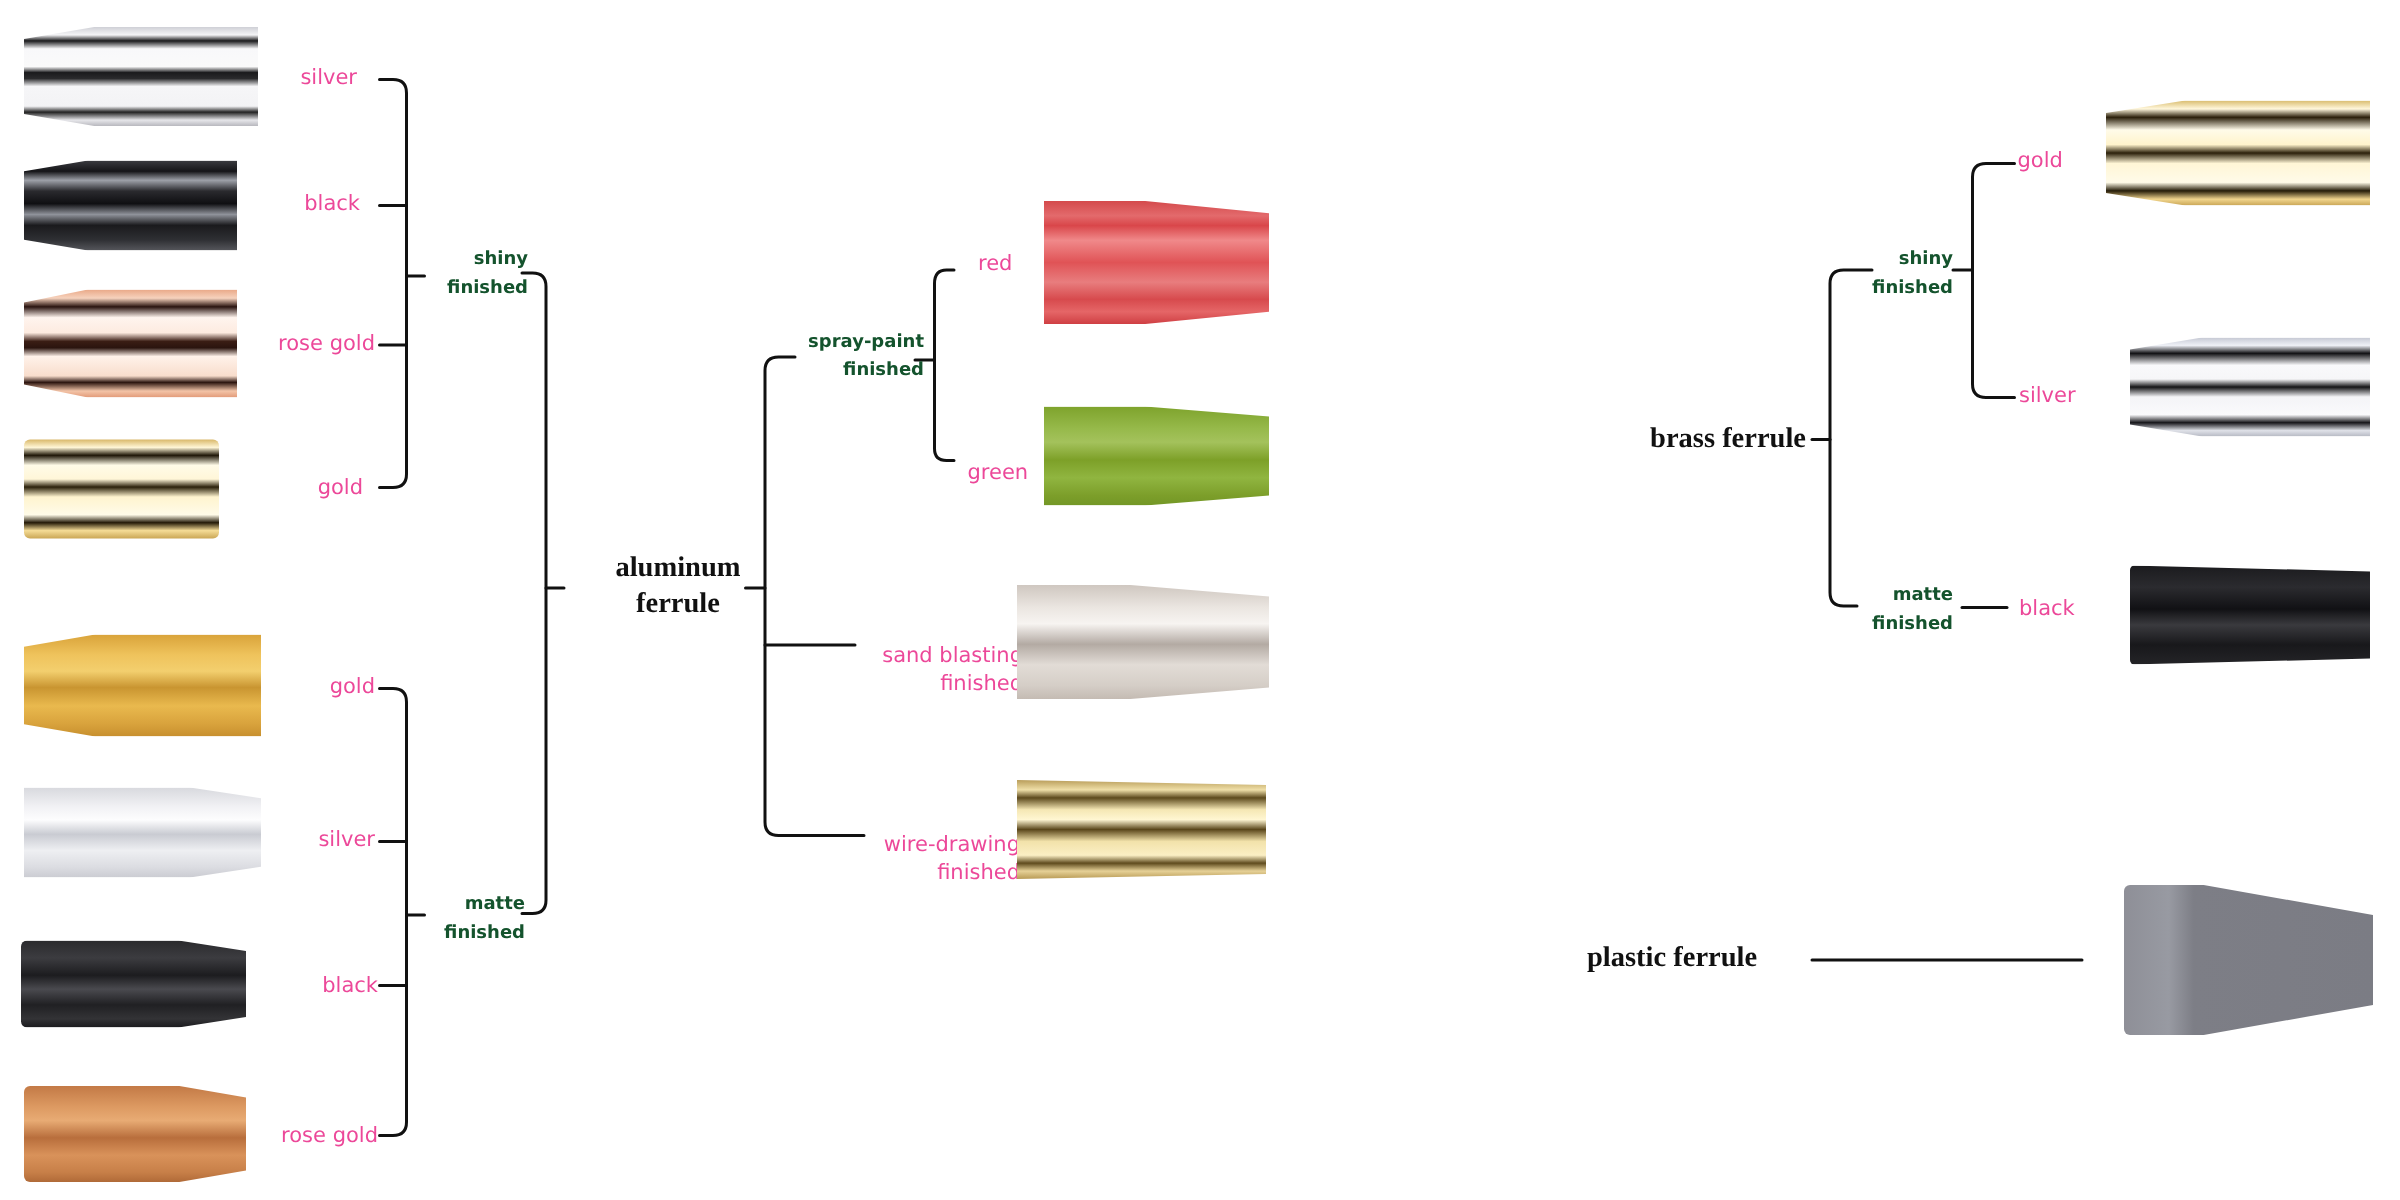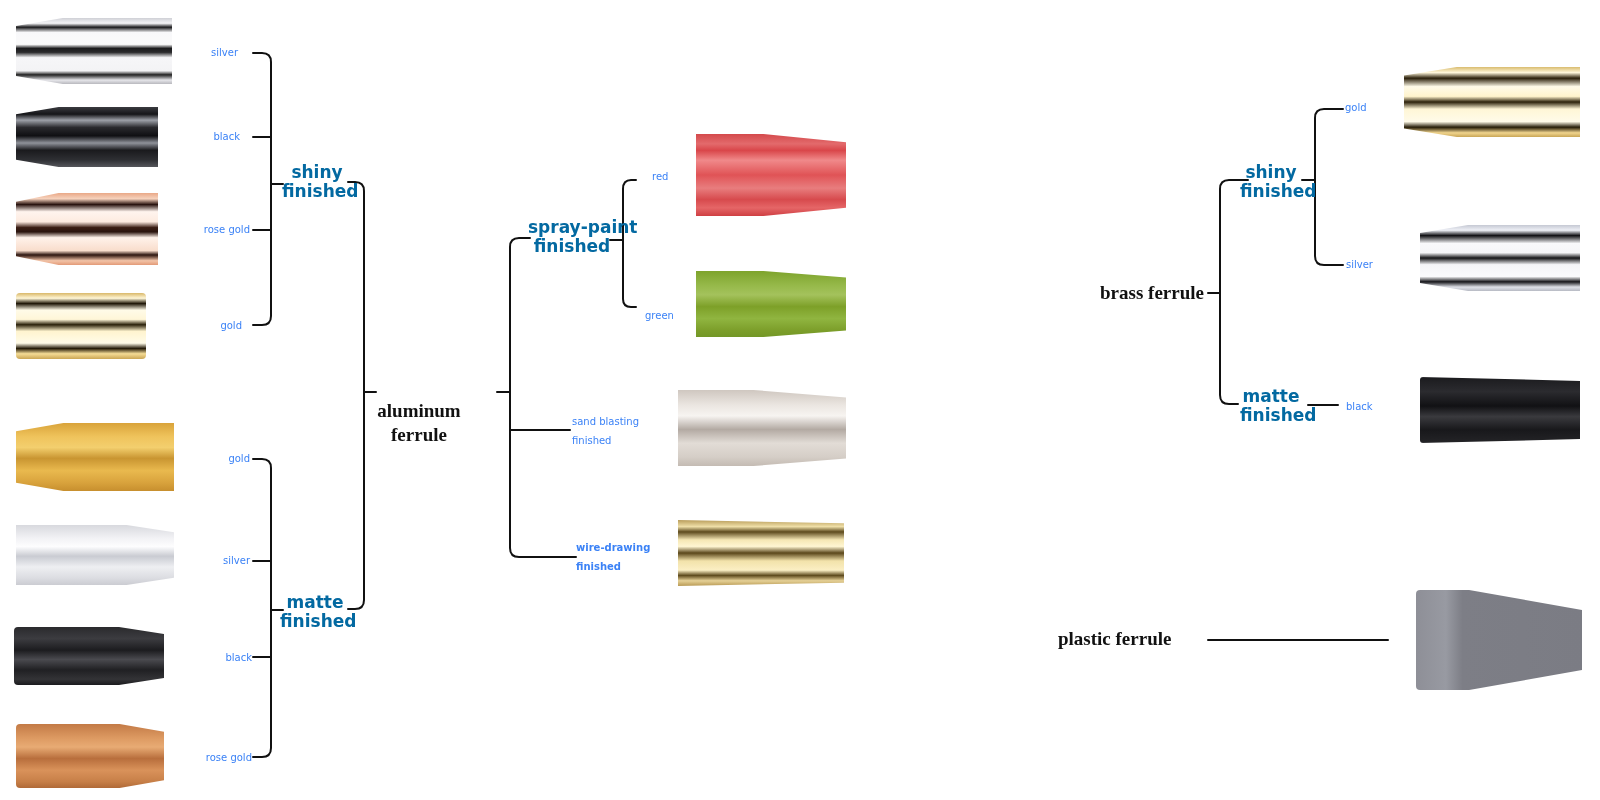--- a/index.html
+++ b/index.html
@@ -1,23 +1,23 @@
 <!DOCTYPE html>
 <html><head>
 <meta charset="utf-8">
 <style>
   html, body { margin:0; padding:0; background:#ffffff; }
   body { width:1600px; height:800px; position:relative; overflow:hidden;
          font-family:"DejaVu Sans","Liberation Sans",sans-serif; color:#1a1a1a; }
   .lines { position:absolute; left:0; top:0; width:1600px; height:800px; }
   .lines path, .lines line { stroke:#111; stroke-width:2; fill:none; stroke-linecap:round; }
-  .lbl { position:absolute; font-size:10px; line-height:19px; color:#3b82f6; white-space:nowrap; }
+  .lbl { position:absolute; font-size:14px; line-height:19px; color:#ec4899; white-space:nowrap; }
   .lbl.r { text-align:right; }
-  .lbl.c { text-align:left; }
-  .mid { position:absolute; font-size:17px; line-height:19px; text-align:center; color:#0369a1; font-weight:600; white-space:pre; }
+  .lbl.c { text-align:right;margin-top:16px; }
+  .mid { position:absolute; font-size:12px; line-height:19px; text-align:right; color:#14532d; font-weight:600; white-space:pre; }
   .big { position:absolute; font-size:19px; line-height:24px; font-weight:bold; color:#111; text-align:center; white-space:pre;font-family:Liberation Serif, serif; }
   .fer { position:absolute; }
   
   .taperR { clip-path: polygon(0 0, 70% 0, 100% 12%, 100% 88%, 70% 100%, 0 100%); }
   .taperL { clip-path: polygon(0 12%, 30% 0, 100% 0, 100% 100%, 30% 100%, 0 88%); }
   .taperLong { clip-path: polygon(0 0, 45% 0, 100% 10%, 100% 90%, 45% 100%, 0 100%); }
   .rounded { border-radius:4px; }
 
   .shiny-silver { background: linear-gradient(180deg,#cfd0d6 0%,#f4f4f6 8%,#1a1a1c 14%,#f8f8fa 22%,#fafafa 40%,#1b1b1d 46%,#2a2a2c 52%,#f6f6f8 60%,#f3f3f5 80%,#222 86%,#e6e6ea 94%,#b8b8be 100%); }
   .shiny-black  { background: linear-gradient(180deg,#3a3b40 0%,#151518 12%,#9da0a8 22%,#2a2a2e 34%,#0f0f12 48%,#8f929a 60%,#1a1a1d 72%,#2e2f33 88%,#55565b 100%); }
@@ -89,35 +89,35 @@
 <div class="fer matte-rose taperR rounded" style="left:16px;top:724px;width:148px;height:64px;"></div>
 
 <div class="lbl r" style="left:180px;top:449px;width:70px;">gold</div>
 <div class="lbl r" style="left:180px;top:551px;width:70px;">silver</div>
 <div class="lbl r" style="left:180px;top:648px;width:72px;">black</div>
 <div class="lbl r" style="left:170px;top:748px;width:82px;">rose gold</div>
 
 <div class="mid" style="left:280px;top:593px;width:70px;">matte
 finished</div>
 
-<div class="big" style="left:360px;top:367px;width:118px;margin-top:32px;">aluminum
+<div class="big" style="left:393px;top:367px;width:118px;">aluminum
 ferrule</div>
 
 <div class="mid" style="left:528px;top:218px;width:88px;">spray-paint
 finished</div>
 <div class="lbl" style="left:652px;top:167px;">red</div>
 <div class="lbl" style="left:645px;top:306px;">green</div>
 <div class="fer spray-red taperLong" style="left:696px;top:134px;width:150px;height:82px;"></div>
 <div class="fer spray-green taperLong" style="left:696px;top:271px;width:150px;height:66px;"></div>
 
 <div class="lbl c" style="left:572px;top:412px;width:110px;white-space:pre;">sand blasting
 finished</div>
 <div class="fer sand taperLong" style="left:678px;top:390px;width:168px;height:76px;"></div>
 
-<div class="lbl c" style="left:576px;top:538px;width:104px;white-space:pre;font-weight:bold;">wire-drawing
+<div class="lbl c" style="left:576px;top:538px;width:104px;white-space:pre;">wire-drawing
 finished</div>
 <div class="fer wire" style="left:678px;top:520px;width:166px;height:66px;clip-path:polygon(0 0,100% 5%,100% 95%,0 100%);"></div>
 
 <div class="big" style="left:1074px;top:281px;width:130px;text-align:right;">brass ferrule</div>
 <div class="mid" style="left:1240px;top:163px;width:62px;">shiny
 finished</div>
 <div class="mid" style="left:1240px;top:387px;width:62px;">matte
 finished</div>
 <div class="lbl" style="left:1345px;top:98px;">gold</div>
 <div class="lbl" style="left:1346px;top:255px;">silver</div>

